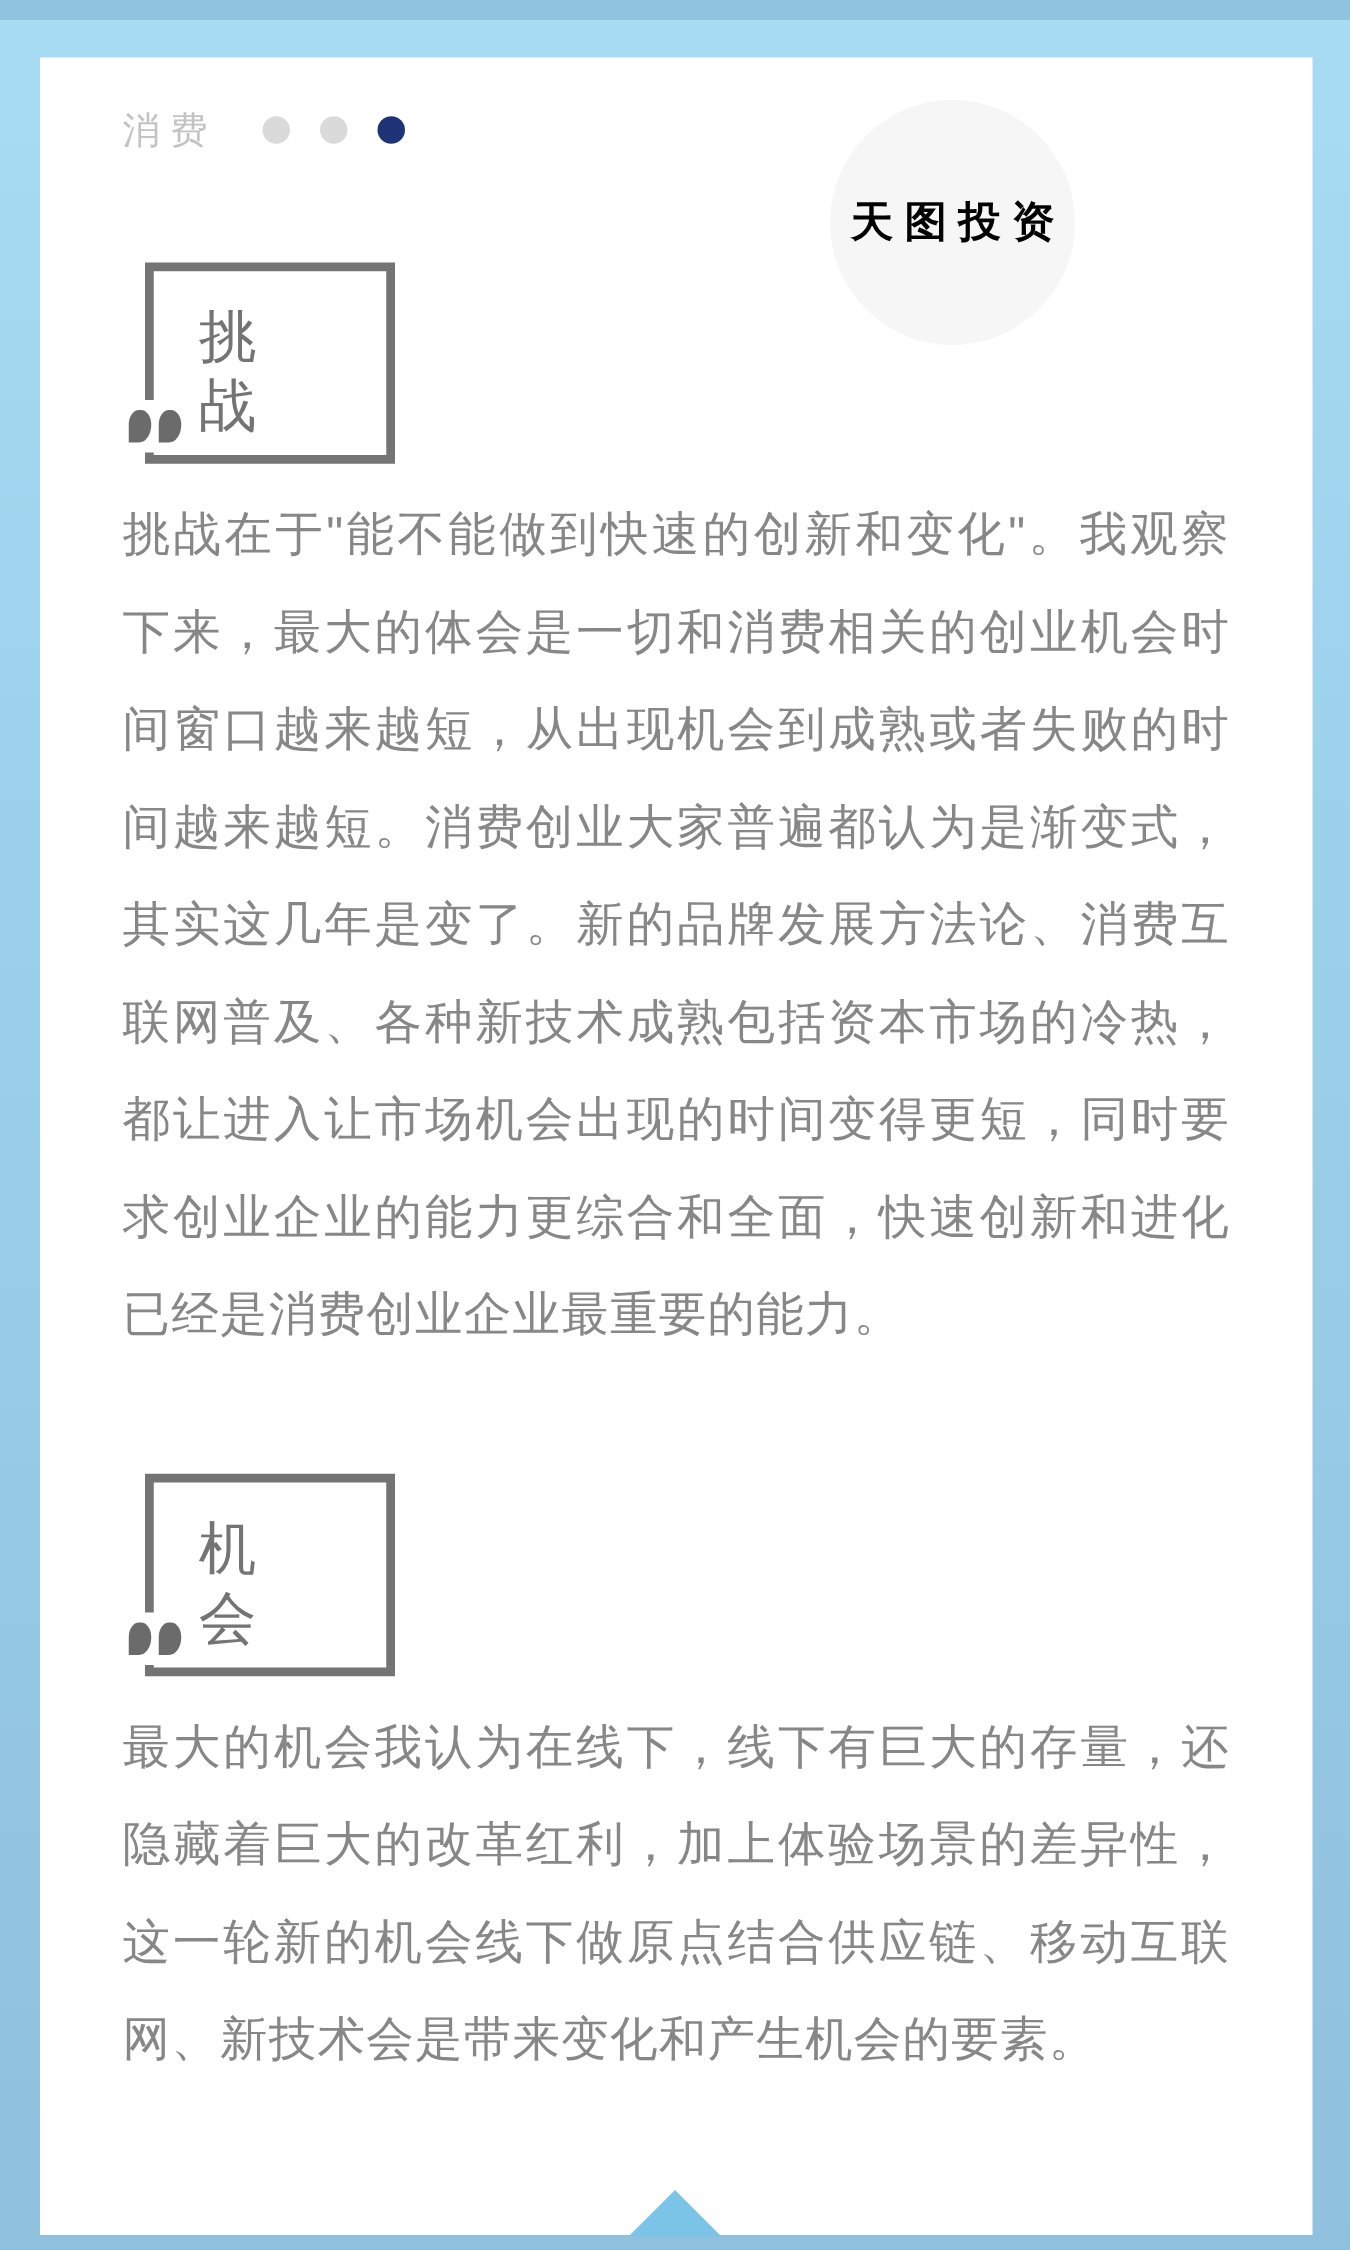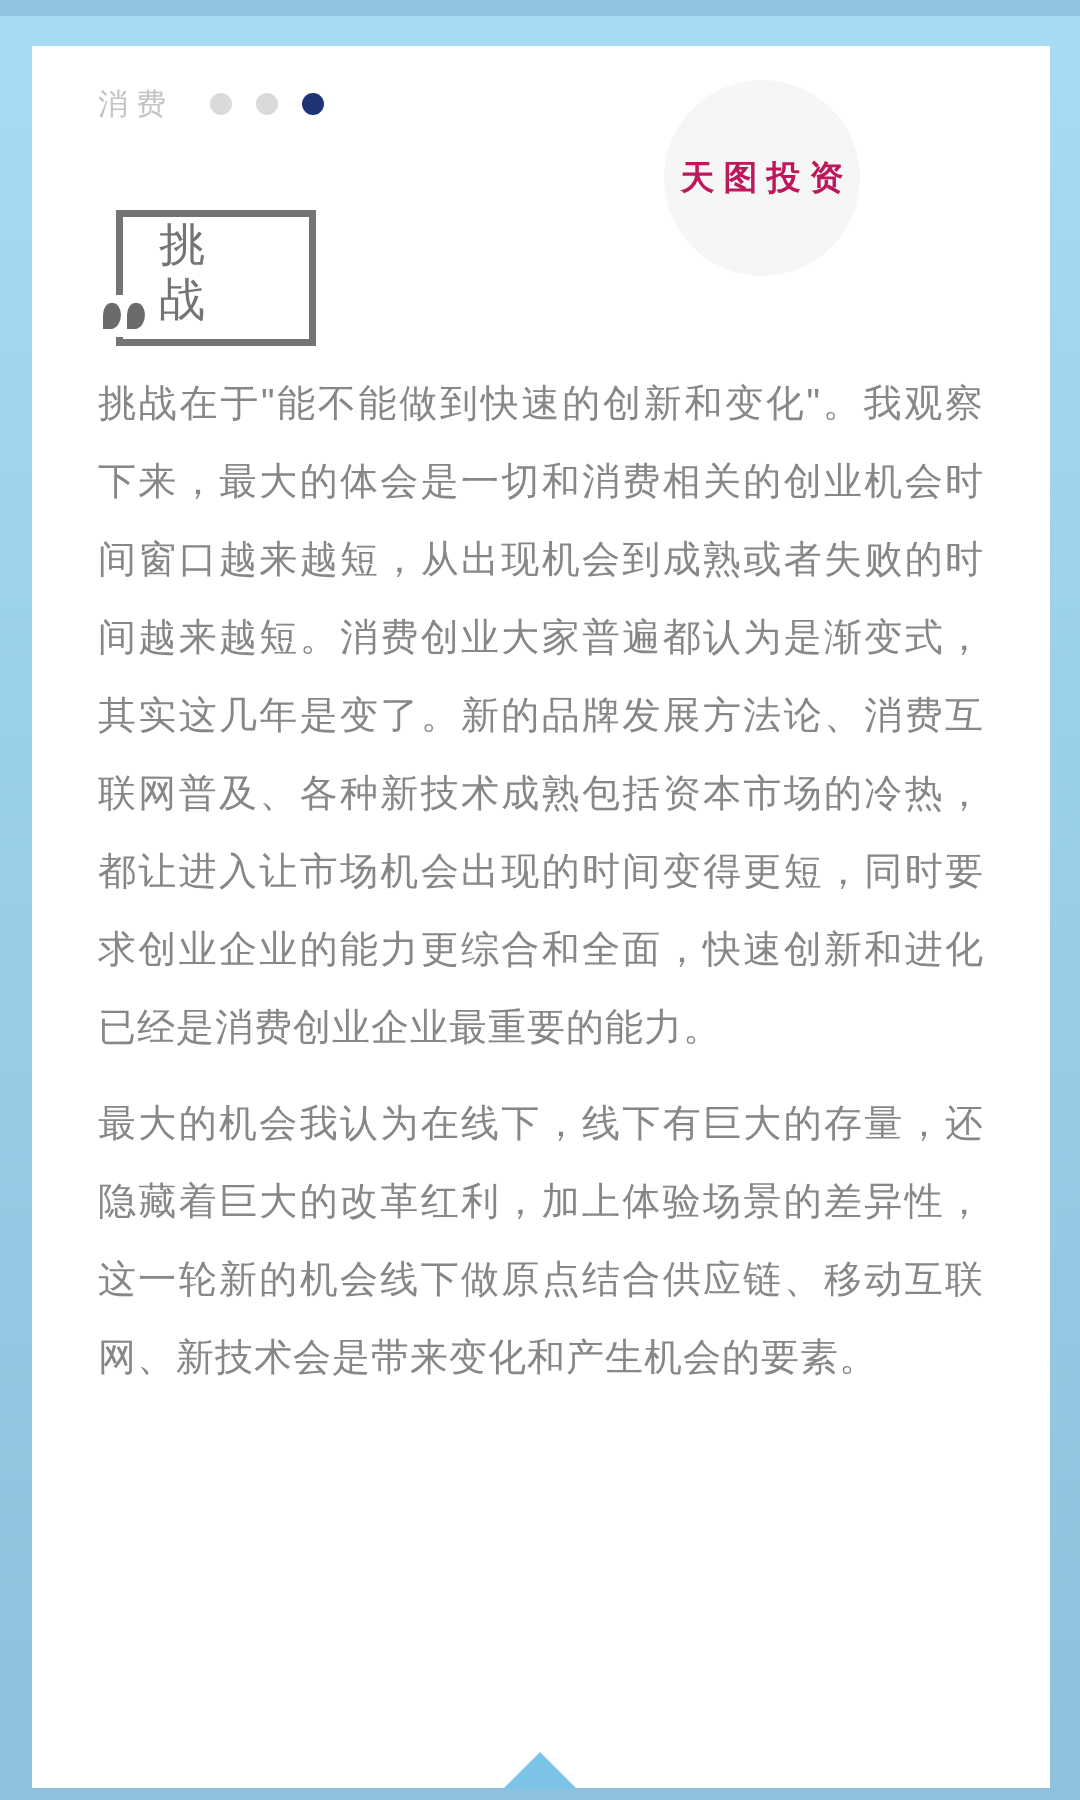--- a/index.html
+++ b/index.html
@@ -33,28 +33,28 @@
   .dot{width:22px;height:22px;border-radius:50%;background:#dadada;}
   .dot.active{background:#1f3476;}
   
   .logo{
     position:absolute;top:34px;right:190px;
     width:196px;height:196px;border-radius:50%;
     background:#f6f6f6;
     display:flex;align-items:center;justify-content:center;
   }
   .logo-text{
-    font-size:34px;color:#be185d;font-weight:600;letter-spacing:9px;
+    font-size:34px;color:#000000;font-weight:600;letter-spacing:9px;
     margin-left:9px; 
   }
   
   .sec-box{
     display:inline-block;position:relative;
     border:7px solid #747474;
-    padding:0 42px 12px 36px;
+    padding:25px 42px 12px 36px;
     margin-left:18px;
     background:#fff;
   }
   .sec-title{
     font-size:46px;color:#747474;letter-spacing:16px;margin-right:-16px;
     line-height:1.2;
   }
   .quote-badge{
     position:absolute;left:-26px;bottom:2px;
     background:#ffffff;
@@ -110,19 +110,26 @@
         <span class="quote-badge">
           <span class="comma"></span>
           <span class="comma"></span>
         </span>
         <span class="sec-title">挑战</span>
       </div>
       <p class="para">挑战在于"能不能做到快速的创新和变化"。我观察下来，最大的体会是一切和消费相关的创业机会时间窗口越来越短，从出现机会到成熟或者失败的时间越来越短。消费创业大家普遍都认为是渐变式，其实这几年是变了。新的品牌发展方法论、消费互联网普及、各种新技术成熟包括资本市场的冷热，都让进入让市场机会出现的时间变得更短，同时要求创业企业的能力更综合和全面，快速创新和进化已经是消费创业企业最重要的能力。</p>
     </section>
 
     <section>
+      <div class="sec-box sec-opportunity">
+        <span class="quote-badge">
+          <span class="comma"></span>
+          <span class="comma"></span>
+        </span>
+        <span class="sec-title">机会</span>
+      </div>
       <p class="para">最大的机会我认为在线下，线下有巨大的存量，还隐藏着巨大的改革红利，加上体验场景的差异性，这一轮新的机会线下做原点结合供应链、移动互联网、新技术会是带来变化和产生机会的要素。</p>
     </section>
 
   </div>
 
   <div class="triangle-up"></div>
 </div>
 
 </body></html>

